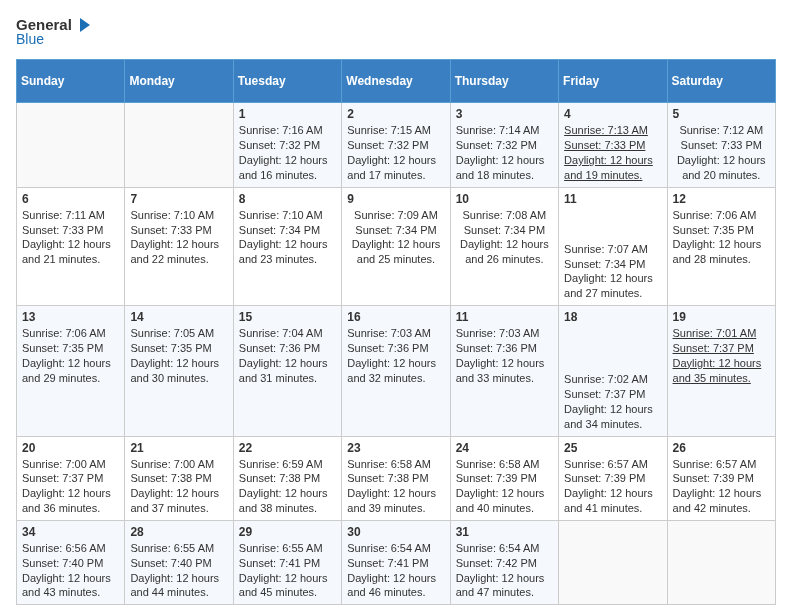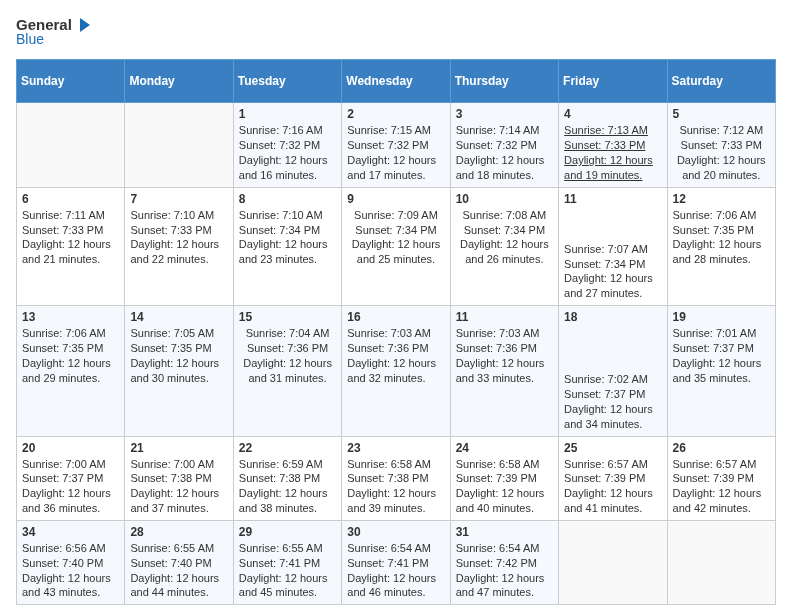--- a/index.html
+++ b/index.html
@@ -197,21 +197,21 @@
 Daylight: 12 hours and 29 minutes.</div>
         </td>
         <td>
           <span class="day-num">14</span>
           <div class="cell-info" style="white-space: pre-line;">Sunrise: 7:05 AM
 Sunset: 7:35 PM
 Daylight: 12 hours and 30 minutes.</div>
         </td>
         <td>
           <span class="day-num">15</span>
-          <div class="cell-info" style="white-space: pre-line; text-align: center;">Sunrise: 7:04 AM
+          <div class="cell-info" style="white-space: pre-line;">Sunrise: 7:04 AM
 Sunset: 7:36 PM
 Daylight: 12 hours and 31 minutes.</div>
         </td>
         <td>
           <span class="day-num">16</span>
           <div class="cell-info" style="white-space: pre-line;">Sunrise: 7:03 AM
 Sunset: 7:36 PM
 Daylight: 12 hours and 32 minutes.</div>
         </td>
         <td>
@@ -221,21 +221,21 @@
 Daylight: 12 hours and 33 minutes.</div>
         </td>
         <td>
           <span class="day-num">18</span>
           <div class="cell-info" style="white-space: pre-line; margin-top: 48px;">Sunrise: 7:02 AM
 Sunset: 7:37 PM
 Daylight: 12 hours and 34 minutes.</div>
         </td>
         <td>
           <span class="day-num">19</span>
-          <div class="cell-info" style="white-space: pre-line;">Sunrise: 7:01 AM
+          <div class="cell-info" style="white-space: pre-line; text-decoration: underline;">Sunrise: 7:01 AM
 Sunset: 7:37 PM
 Daylight: 12 hours and 35 minutes.</div>
         </td>
       </tr>
       <tr>
         <td>
           <span class="day-num">20</span>
           <div class="cell-info" style="white-space: pre-line;">Sunrise: 7:00 AM
 Sunset: 7:37 PM
 Daylight: 12 hours and 36 minutes.</div>

